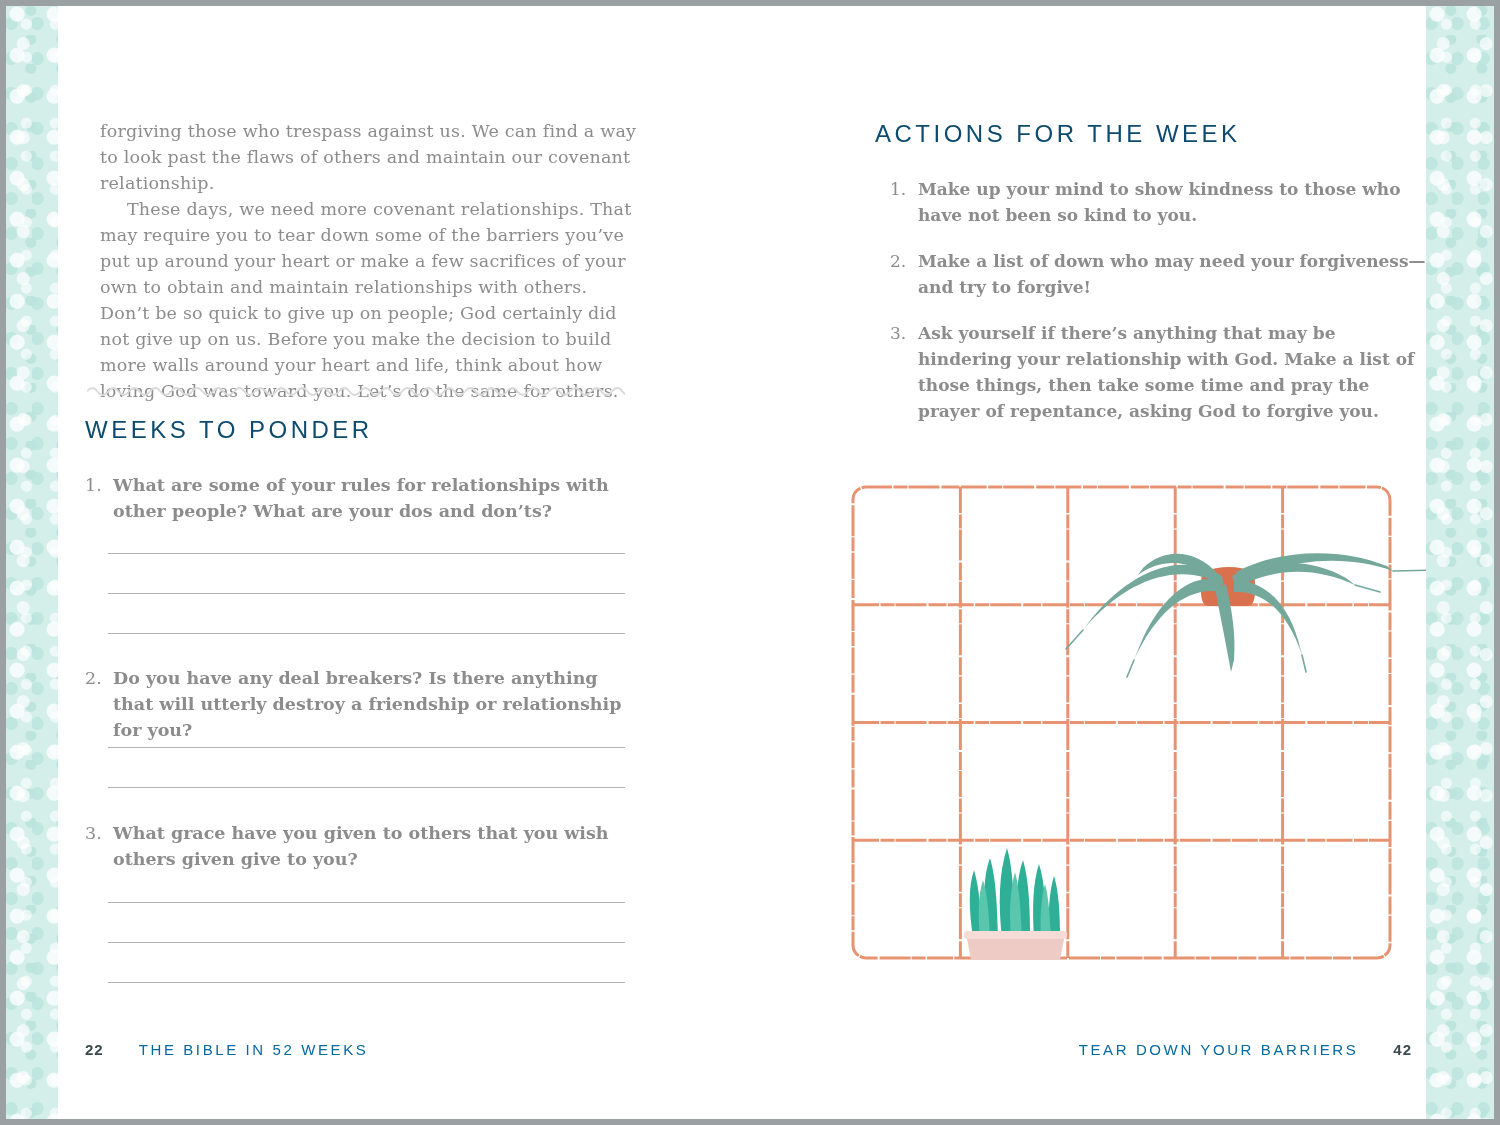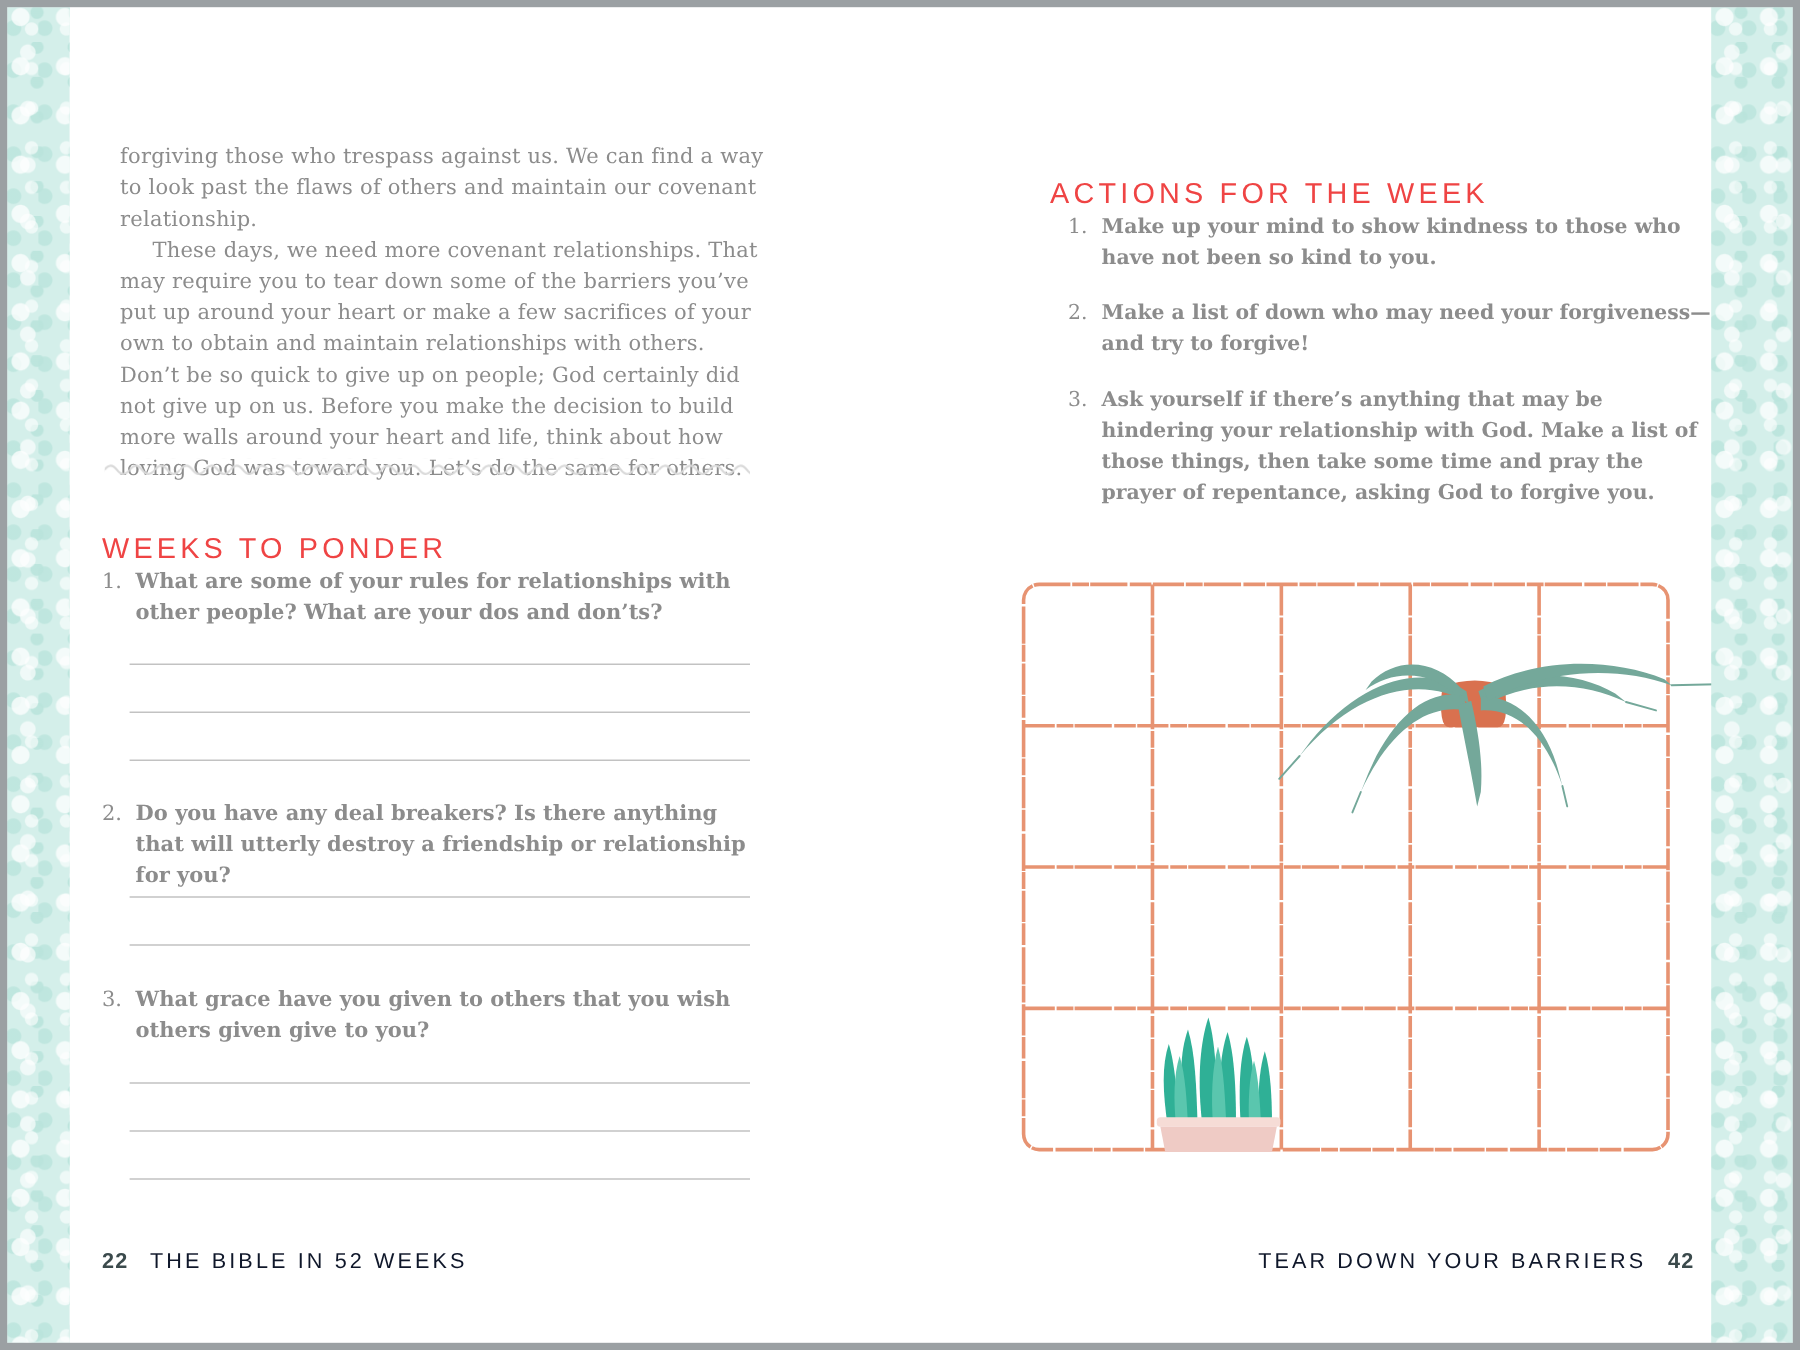--- a/index.html
+++ b/index.html
@@ -32,46 +32,46 @@
     color:#8C8C8C;font-size:17.5px;line-height:26px;letter-spacing:.2px;
   }
   .body-copy p{margin:0;}
   .body-copy p.indent{text-indent:27px;}
 
   .wave-divider{position:absolute;left:87px;top:382px;width:538px;height:14px;}
 
   .section-heading{
     position:absolute;
     font-family:"Liberation Sans", sans-serif;
-    font-weight:400;color:#ef4444;font-size:24px;letter-spacing:3.5px;margin-top:28px;
+    font-weight:400;color:#0c4a6e;font-size:24px;letter-spacing:3.5px;
   }
   .heading-left{left:85px;top:416px;}
   .heading-right{left:875px;top:120px;}
 
   .q-block{position:absolute;left:85px;width:540px;color:#8C8C8C;font-size:17.5px;line-height:26px;}
   .q-item{display:flex;}
   .q-num{width:28px;flex:none;}
   .q-text{flex:1;font-weight:bold;}
 
   .rules{position:absolute;left:108px;width:517px;}
   .rules .rule{height:39px;border-bottom:1px solid #B3B3B3;}
 
   .actions-list{left:875px;top:176px;color:#8C8C8C;font-size:17px;line-height:26px;}
   .action-item{display:flex;margin-bottom:20px;}
 
   .grid-illo{position:absolute;left:840px;top:480px;width:620px;height:500px;}
 
   .footer{
-    position:absolute;top:1041px;display:flex;align-items:center;gap:18px;
-    font-family:"Liberation Sans", sans-serif;font-size:18px;
+    position:absolute;top:1041px;display:flex;align-items:center;gap:35px;
+    font-family:"Liberation Sans", sans-serif;font-size:15px;
   }
   .footer-left{left:85px;}
   .footer-right{left:875px;width:537px;justify-content:flex-end;}
   .page-num{font-weight:bold;color:#3B4A4C;letter-spacing:1px;}
-  .running-title{color:#0f172a;letter-spacing:2.6px;}
+  .running-title{color:#0369a1;letter-spacing:2.6px;}
 </style>
 </head>
 <body>
 
 <div class="frame"></div>
 <div class="band band-left"></div>
 <div class="band band-right"></div>
 
 <div class="col body-copy">
   <p>forgiving those who trespass against us. We can find a way to look past the flaws of others and maintain our covenant relationship.</p>

